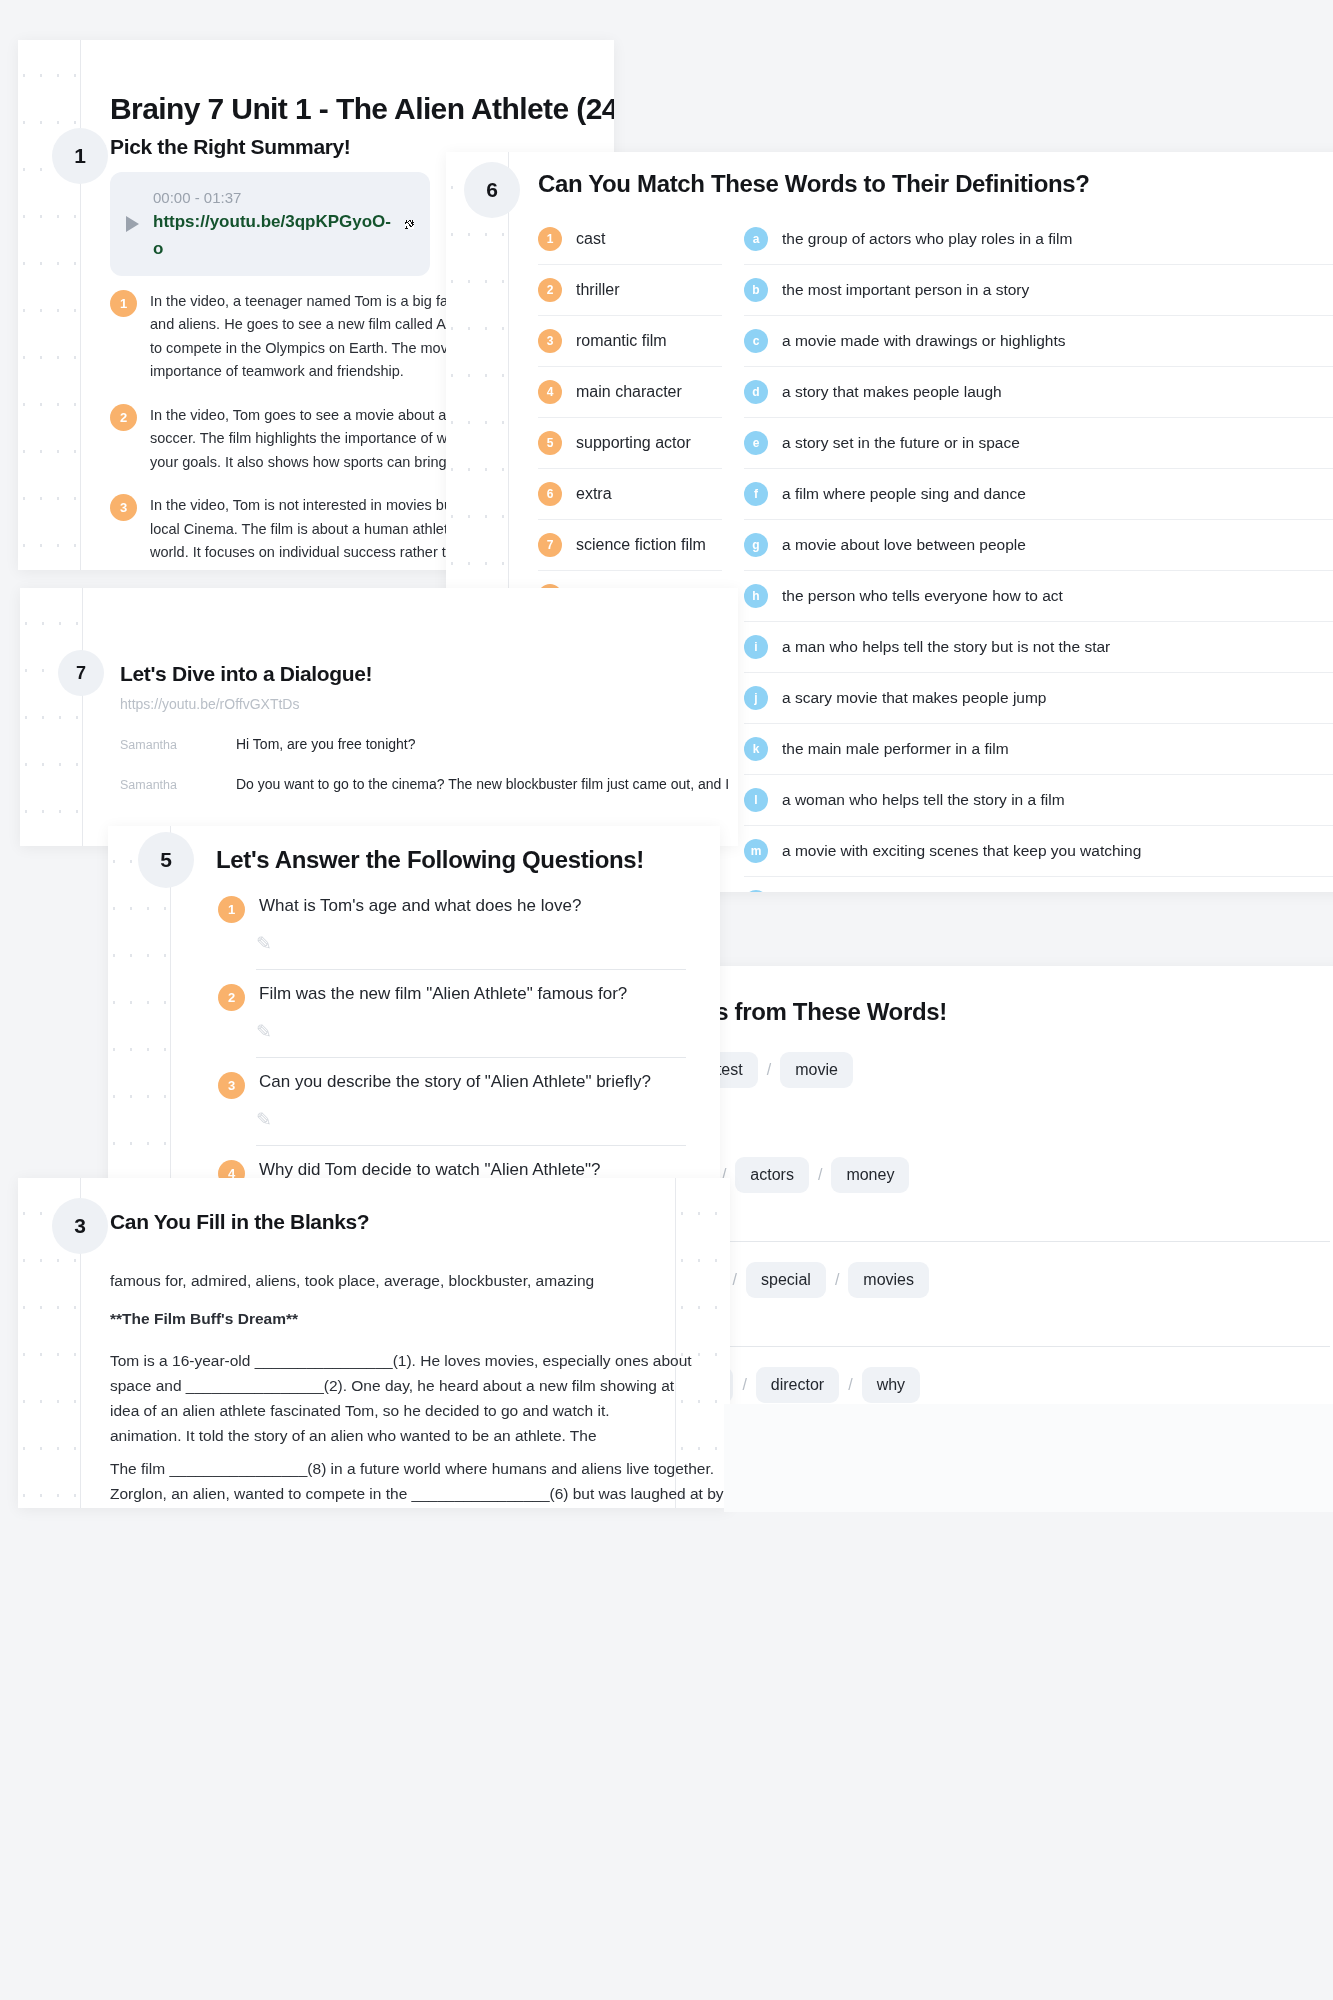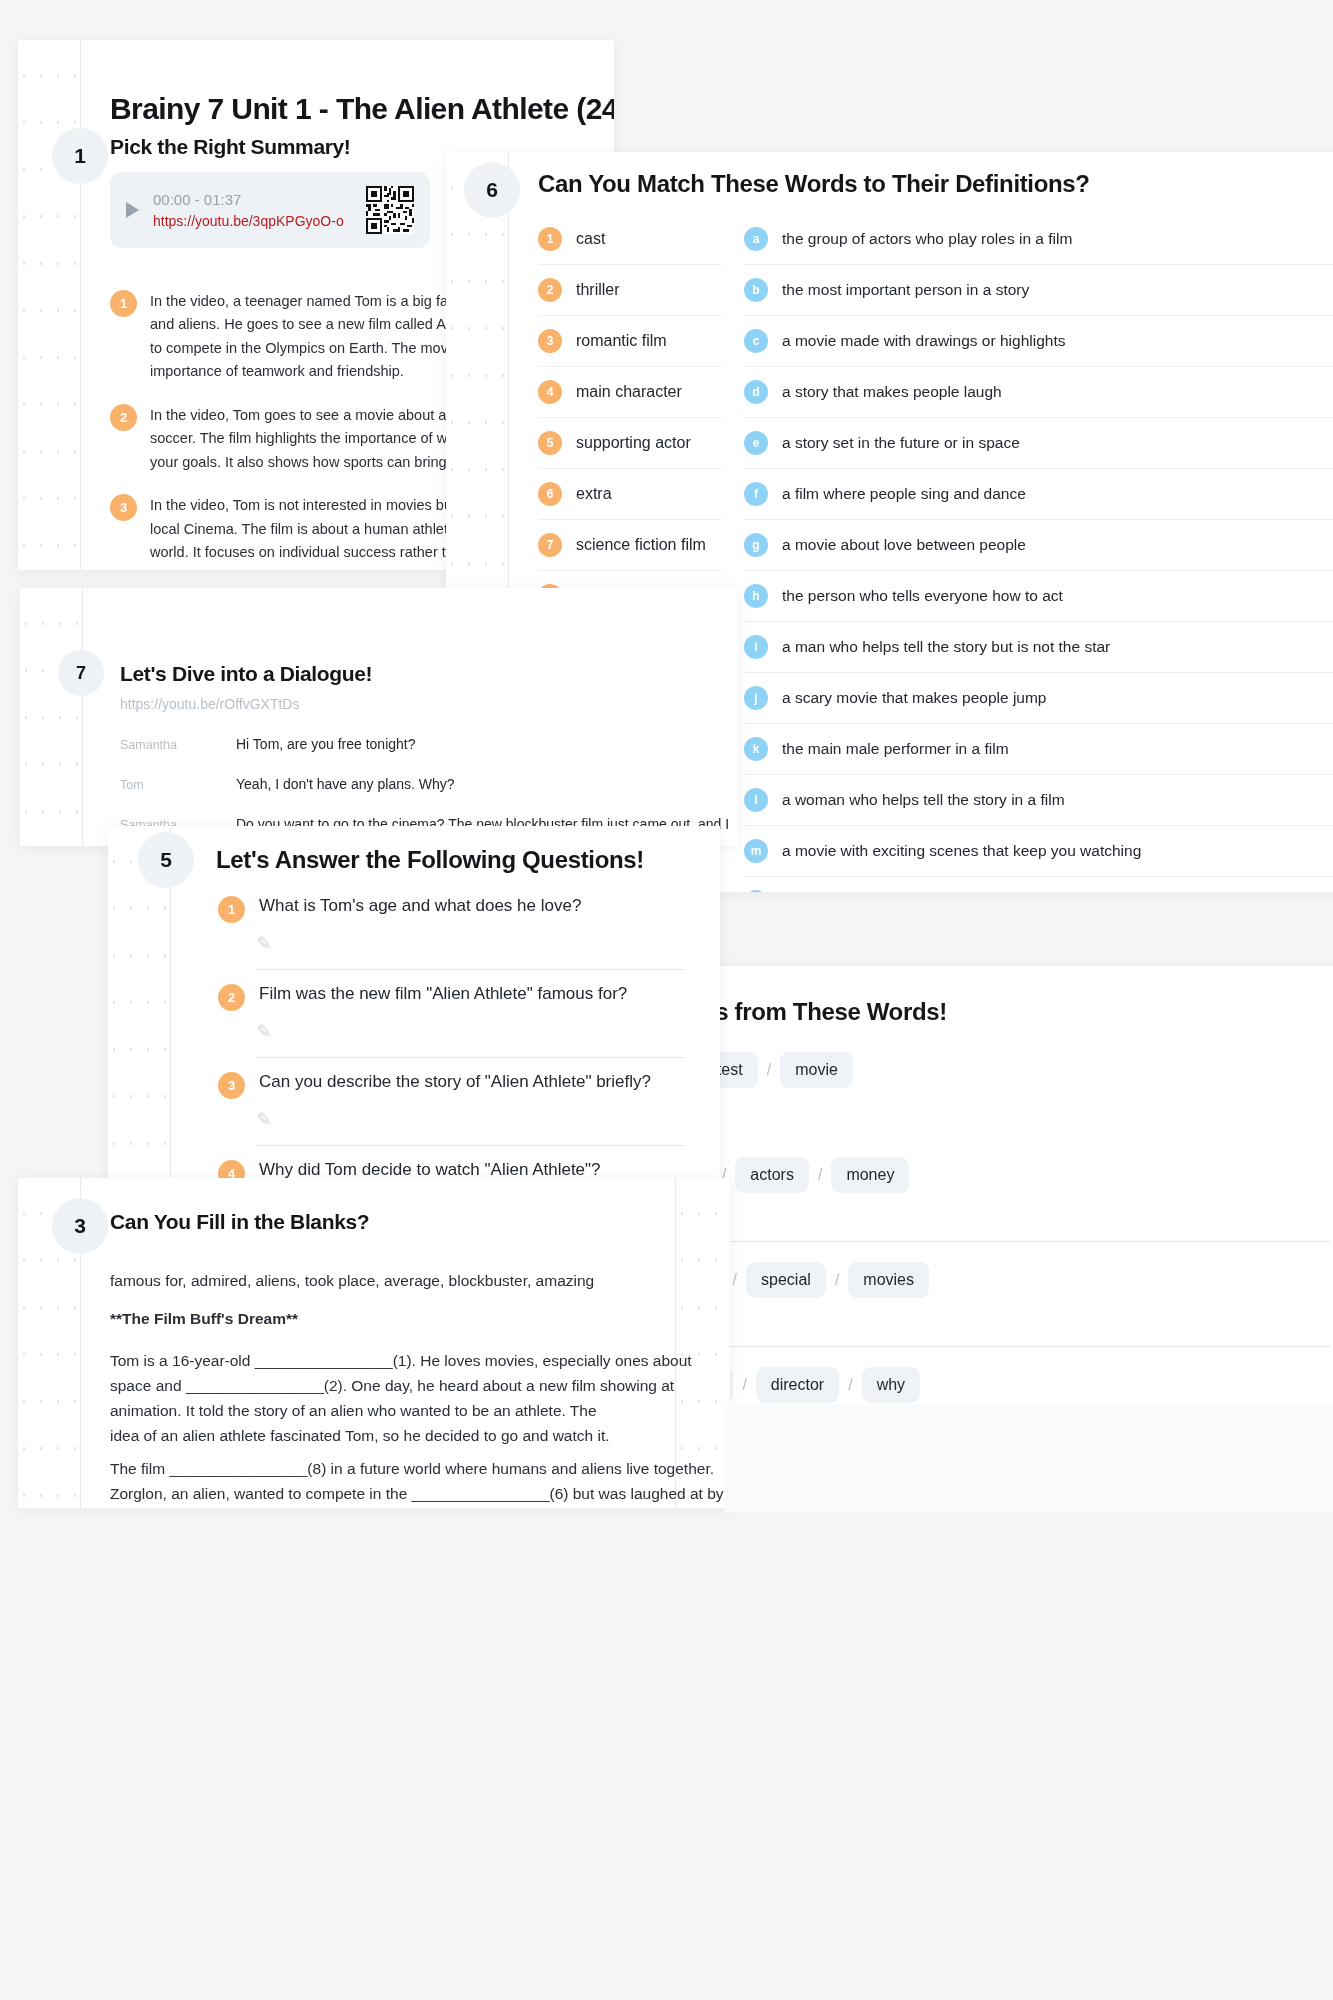--- a/index.html
+++ b/index.html
@@ -74,21 +74,21 @@
     display: flex; align-items: center; gap: 14px;
     padding: 14px 16px;
   }
   .play-tri {
     width: 0; height: 0; flex: none;
     border-left: 13px solid #9aa2ad;
     border-top: 8px solid transparent;
     border-bottom: 8px solid transparent;
   }
   .vb-time { font-size: 15px; color: #9aa2ad; line-height: 1.55; }
-  .vb-url  { font-size: 14px; color: #b91c1c; line-height: 1.55; font-weight: 400; }
+  .vb-url  { font-size: 17px; color: #14532d; line-height: 1.55; font-weight: 700; }
 
   
   .body-txt { font-size: 14.5px; color: #2b2f36; line-height: 1.62; }
   .body-txt.lg { font-size: 15.5px; }
   .sum-row { display: flex; gap: 13px; align-items: flex-start; }
 
   
   .match-row {
     display: flex; align-items: center; gap: 14px;
     padding: 13px 0; border-bottom: 1px solid #eceef1;
@@ -432,24 +432,20 @@
       <div class="sec-title" style="position:absolute; left:100px; top:74px;">Let's Dive into a Dialogue!</div>
 
       <div class="dlg-url" style="position:absolute; left:100px; top:108px;">https://youtu.be/rOffvGXTtDs</div>
 
       <div style="position:absolute; left:100px; top:136px; width:600px;">
         <div class="dlg-row">
           <span class="dlg-who">Samantha</span>
           <span class="dlg-txt">Hi Tom, are you free tonight?</span>
         </div>
         <div class="dlg-row">
-          <span class="dlg-who">Tom</span>
-          <span class="dlg-txt">Yeah, I don't have any plans. Why?</span>
-        </div>
-        <div class="dlg-row">
           <span class="dlg-who">Samantha</span>
           <span class="dlg-txt">Do you want to go to the cinema? The new blockbuster film just came out, and I</span>
         </div>
       </div>
     </div>
   </div>
 
   <div class="card" style="left:584px; top:966px; width:760px; height:470px;">
     <div class="card-inner">
       <div class="sec-title big" style="position:absolute; left:56px; top:32px;">ntences from These Words!</div>
@@ -553,22 +549,22 @@
 
       <div class="sec-title" style="position:absolute; left:92px; top:32px;">Can You Fill in the Blanks?</div>
 
       <div class="body-txt lg" style="position:absolute; left:92px; top:90px; white-space:nowrap;">famous for, admired, aliens, took place, average, blockbuster, amazing</div>
 
       <div class="body-txt lg" style="position:absolute; left:92px; top:128px; font-weight:600;">**The Film Buff's Dream**</div>
 
       <div style="position:absolute; left:92px; top:170px; white-space:nowrap;">
         <div class="body-txt lg">Tom is a 16-year-old ________________(1). He loves movies, especially ones about</div>
         <div class="body-txt lg">space and ________________(2). One day, he heard about a new film showing at</div>
+        <div class="body-txt lg">idea of an alien athlete fascinated Tom, so he decided to go and watch it.</div>
         <div class="body-txt lg">animation. It told the story of an alien who wanted to be an athlete. The</div>
-        <div class="body-txt lg">idea of an alien athlete fascinated Tom, so he decided to go and watch it.</div>
       </div>
 
       <div style="position:absolute; left:92px; top:278px; white-space:nowrap;">
         <div class="body-txt lg">The film ________________(8) in a future world where humans and aliens live together.</div>
         <div class="body-txt lg">Zorglon, an alien, wanted to compete in the ________________(6) but was laughed at by fellow aliens.</div>
       </div>
     </div>
   </div>
 
   <div class="card" style="left:724px; top:1404px; width:609px; height:108px; background:#fafbfc; box-shadow:none;">

